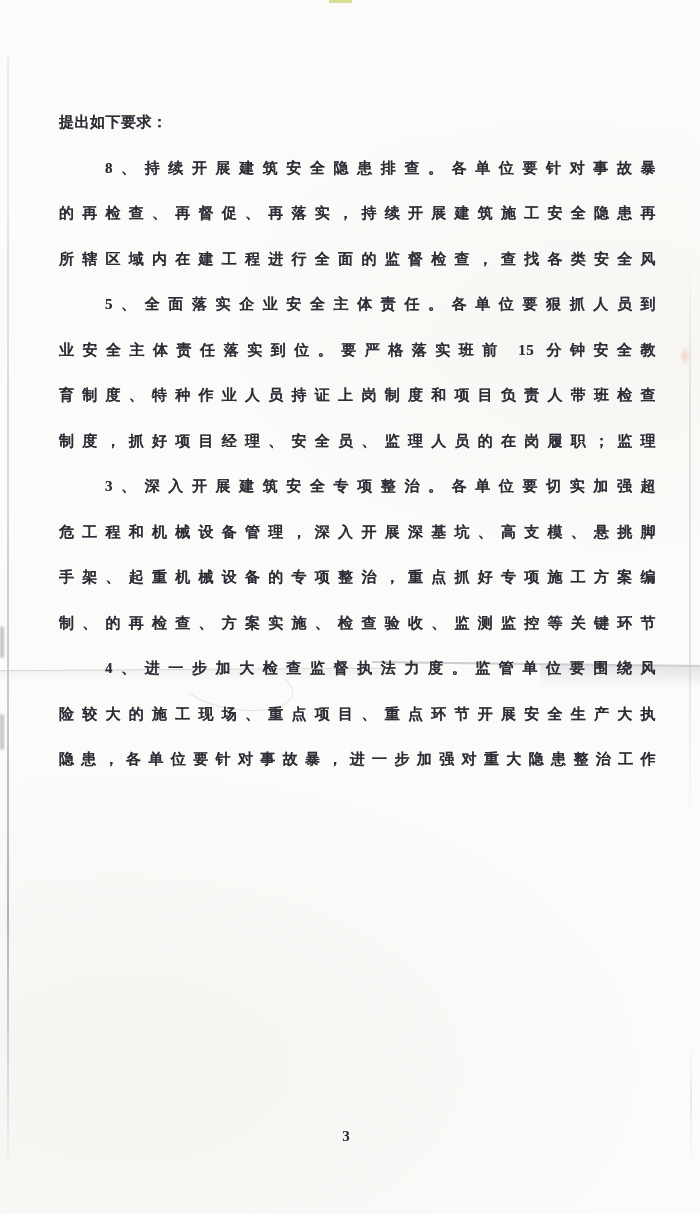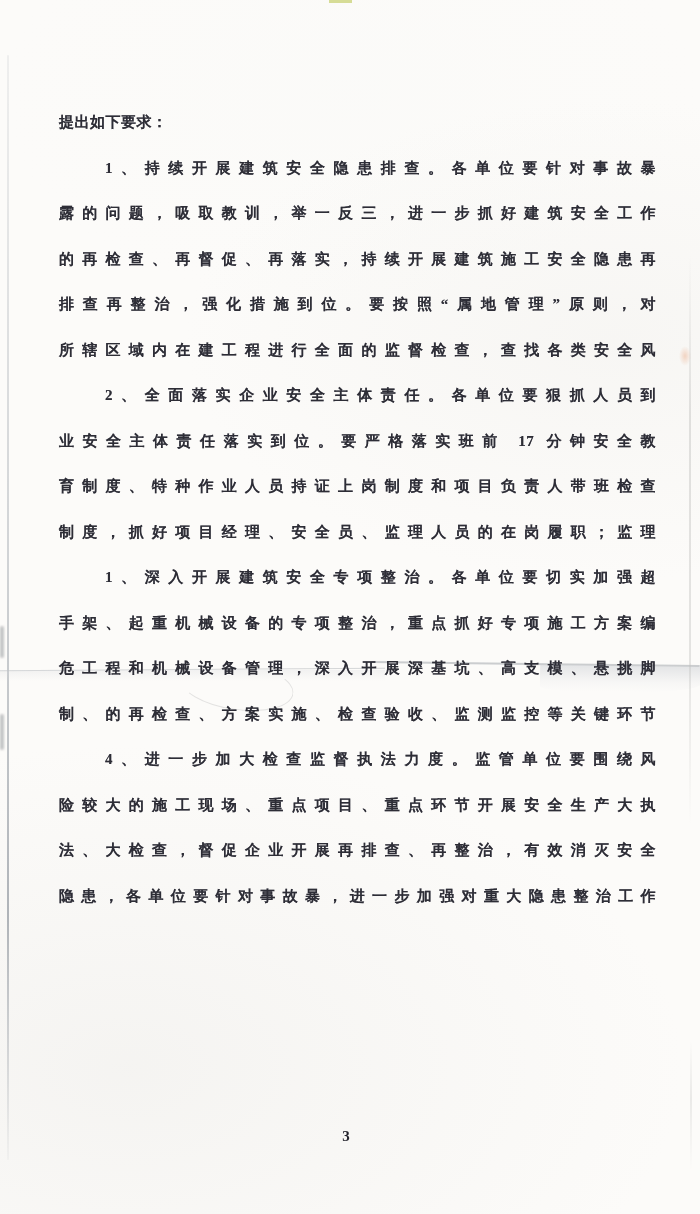--- a/index.html
+++ b/index.html
@@ -163,34 +163,31 @@
   <div class="crease-b"></div>
   <div class="crease-shade-left"></div>
   <div class="crease-shade-right"></div>
   <div class="stain-arc"></div>
   <div class="right-edge-line"></div>
   <div class="right-edge-line-low"></div>
   <div class="warm-speck"></div>
 
   <div class="text-block">
       <div class="line">提出如下要求：</div>
-      <div class="line j ind">1、持续开展建筑安全隐患排查。各单位要针对事故暴</div>
-      <div class="line j">露的问题，吸取教训，举一反三，进一步抓好建筑安全工作</div>
+      <div class="line j ind">8、持续开展建筑安全隐患排查。各单位要针对事故暴</div>
       <div class="line j">的再检查、再督促、再落实，持续开展建筑施工安全隐患再</div>
-      <div class="line j">排查再整治，强化措施到位。要按照“属地管理”原则，对</div>
       <div class="line j">所辖区域内在建工程进行全面的监督检查，查找各类安全风</div>
-      <div class="line j ind">2、全面落实企业安全主体责任。各单位要狠抓人员到</div>
-      <div class="line j">业安全主体责任落实到位。要严格落实班前 17 分钟安全教</div>
+      <div class="line j ind">5、全面落实企业安全主体责任。各单位要狠抓人员到</div>
+      <div class="line j">业安全主体责任落实到位。要严格落实班前 15 分钟安全教</div>
       <div class="line j">育制度、特种作业人员持证上岗制度和项目负责人带班检查</div>
       <div class="line j">制度，抓好项目经理、安全员、监理人员的在岗履职；监理</div>
-      <div class="line j ind">1、深入开展建筑安全专项整治。各单位要切实加强超</div>
+      <div class="line j ind">3、深入开展建筑安全专项整治。各单位要切实加强超</div>
+      <div class="line j">危工程和机械设备管理，深入开展深基坑、高支模、悬挑脚</div>
       <div class="line j">手架、起重机械设备的专项整治，重点抓好专项施工方案编</div>
-      <div class="line j">危工程和机械设备管理，深入开展深基坑、高支模、悬挑脚</div>
       <div class="line j">制、的再检查、方案实施、检查验收、监测监控等关键环节</div>
       <div class="line j ind">4、进一步加大检查监督执法力度。监管单位要围绕风</div>
       <div class="line j">险较大的施工现场、重点项目、重点环节开展安全生产大执</div>
-      <div class="line j">法、大检查，督促企业开展再排查、再整治，有效消灭安全</div>
       <div class="line j">隐患，各单位要针对事故暴，进一步加强对重大隐患整治工作</div>
     </div>
 
   <div class="page-number">3</div>
 
 </div>
 
 </body></html>

